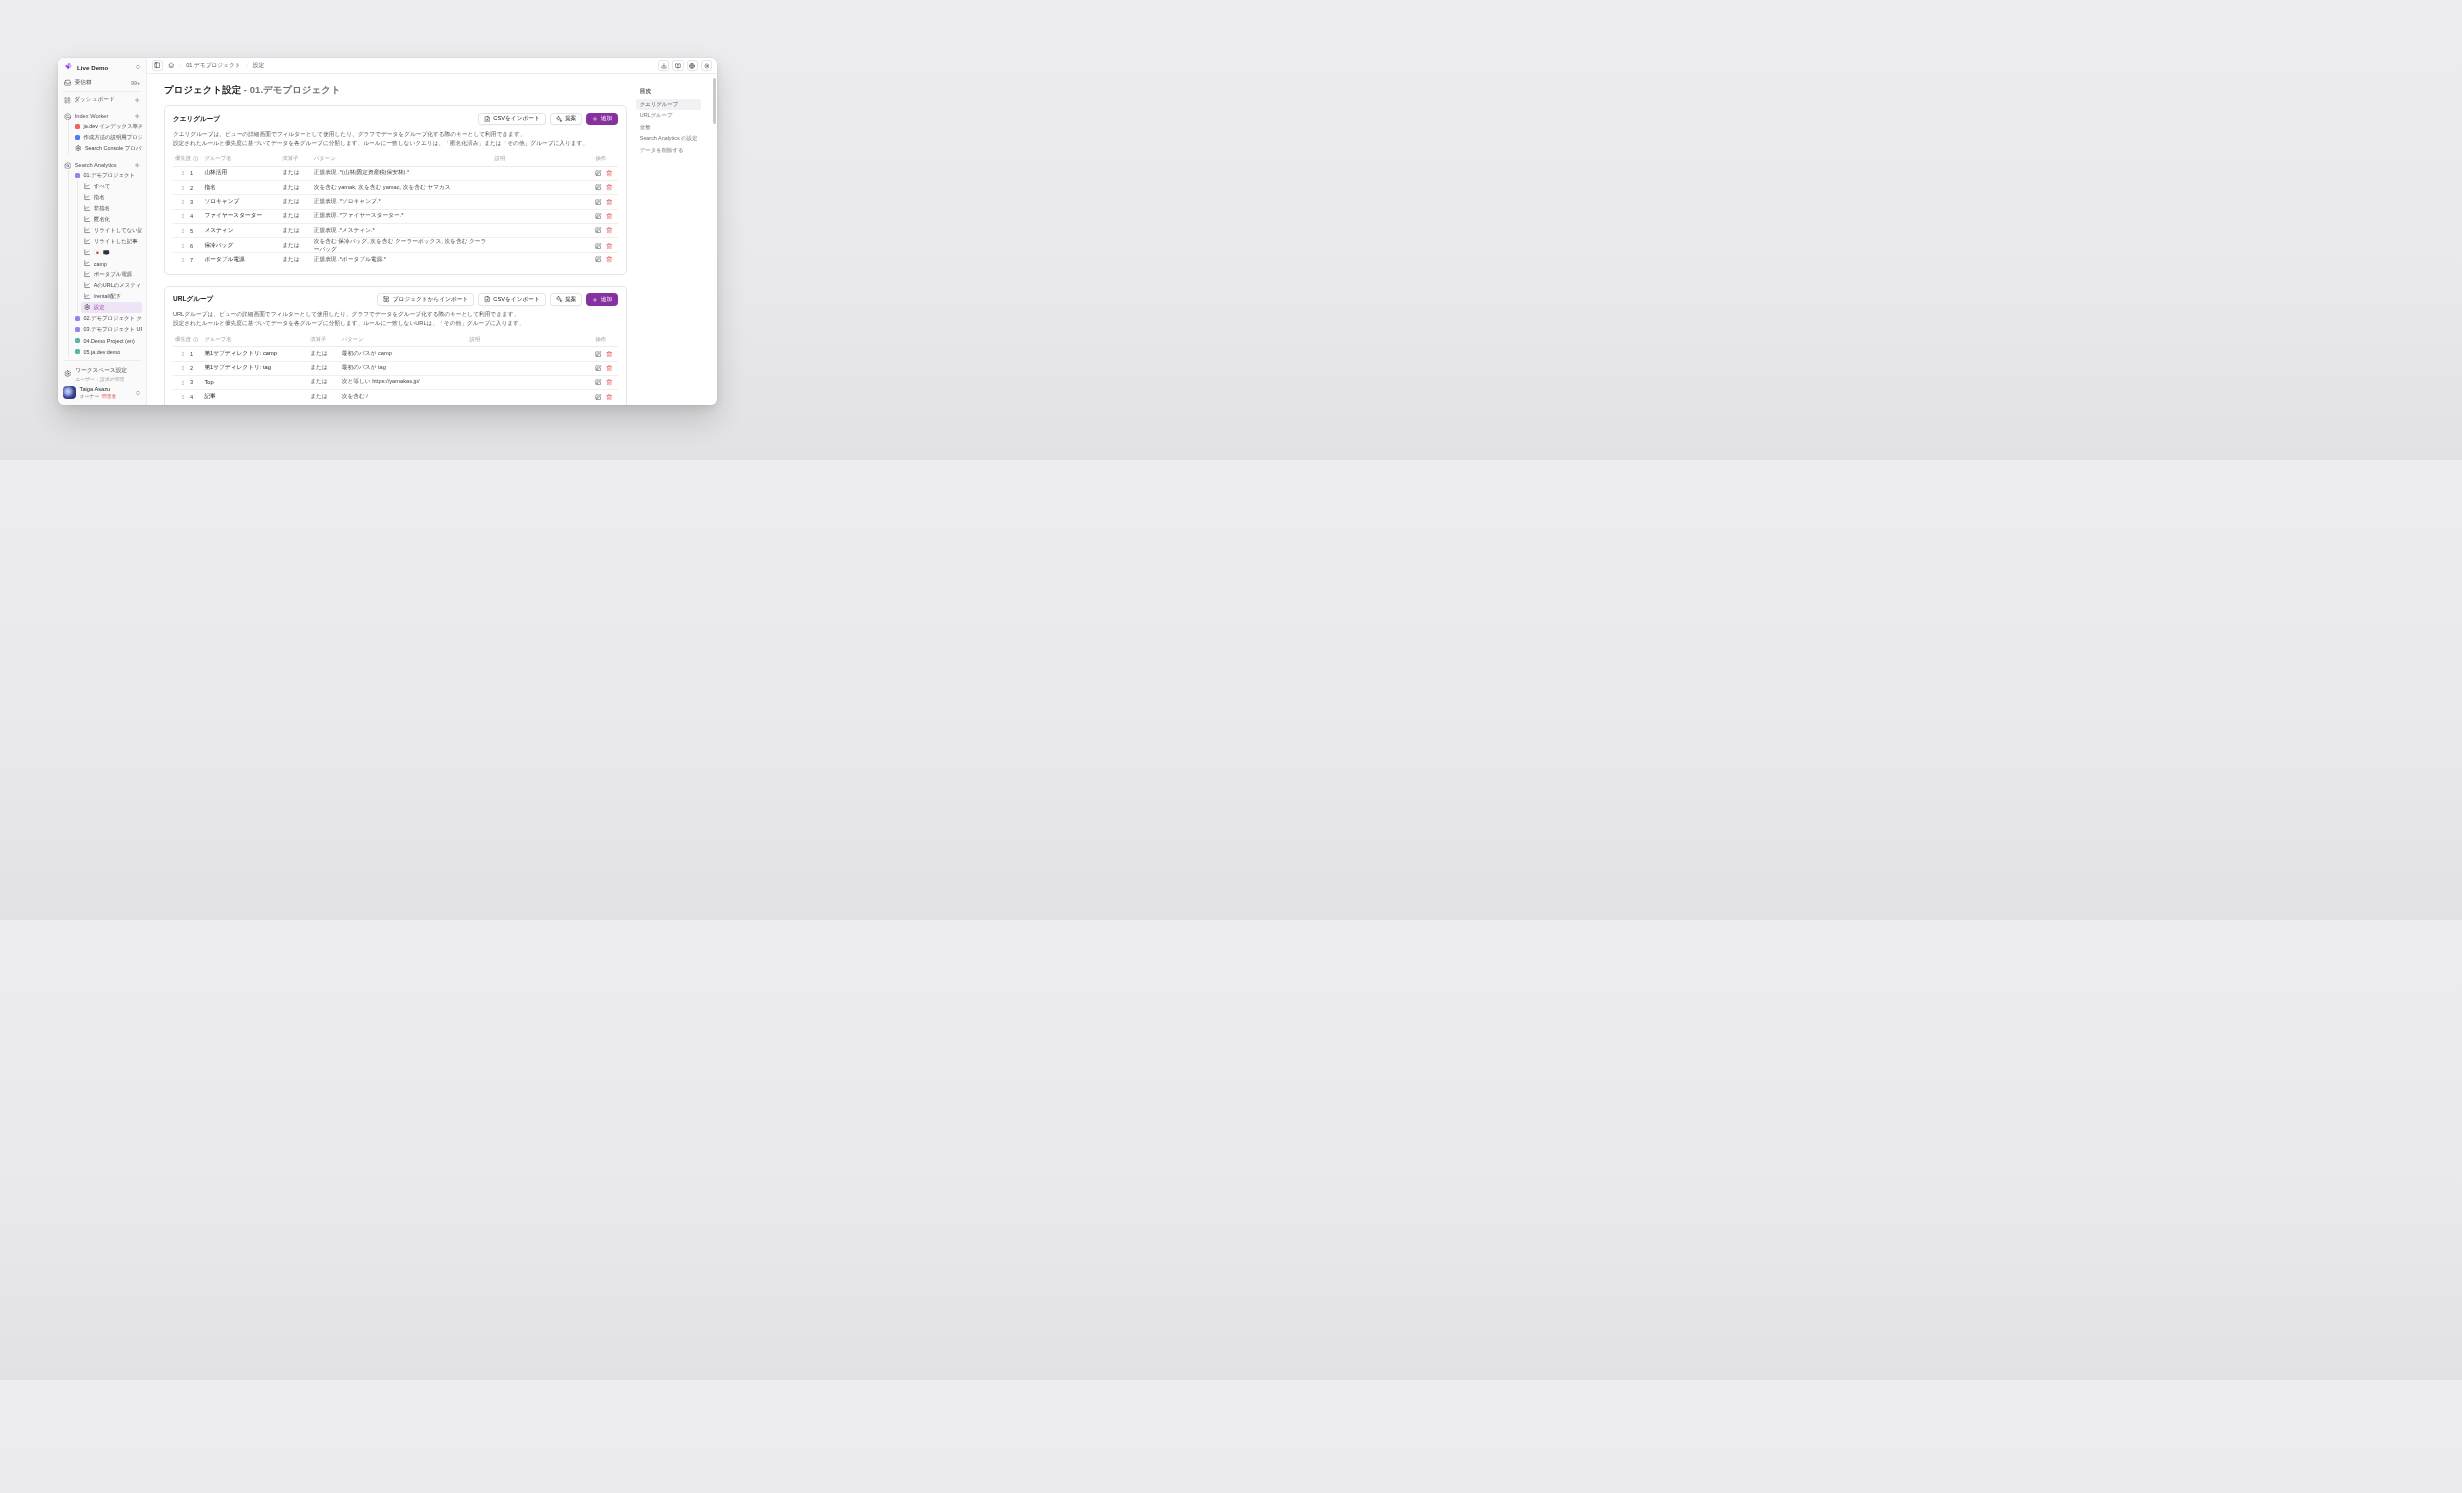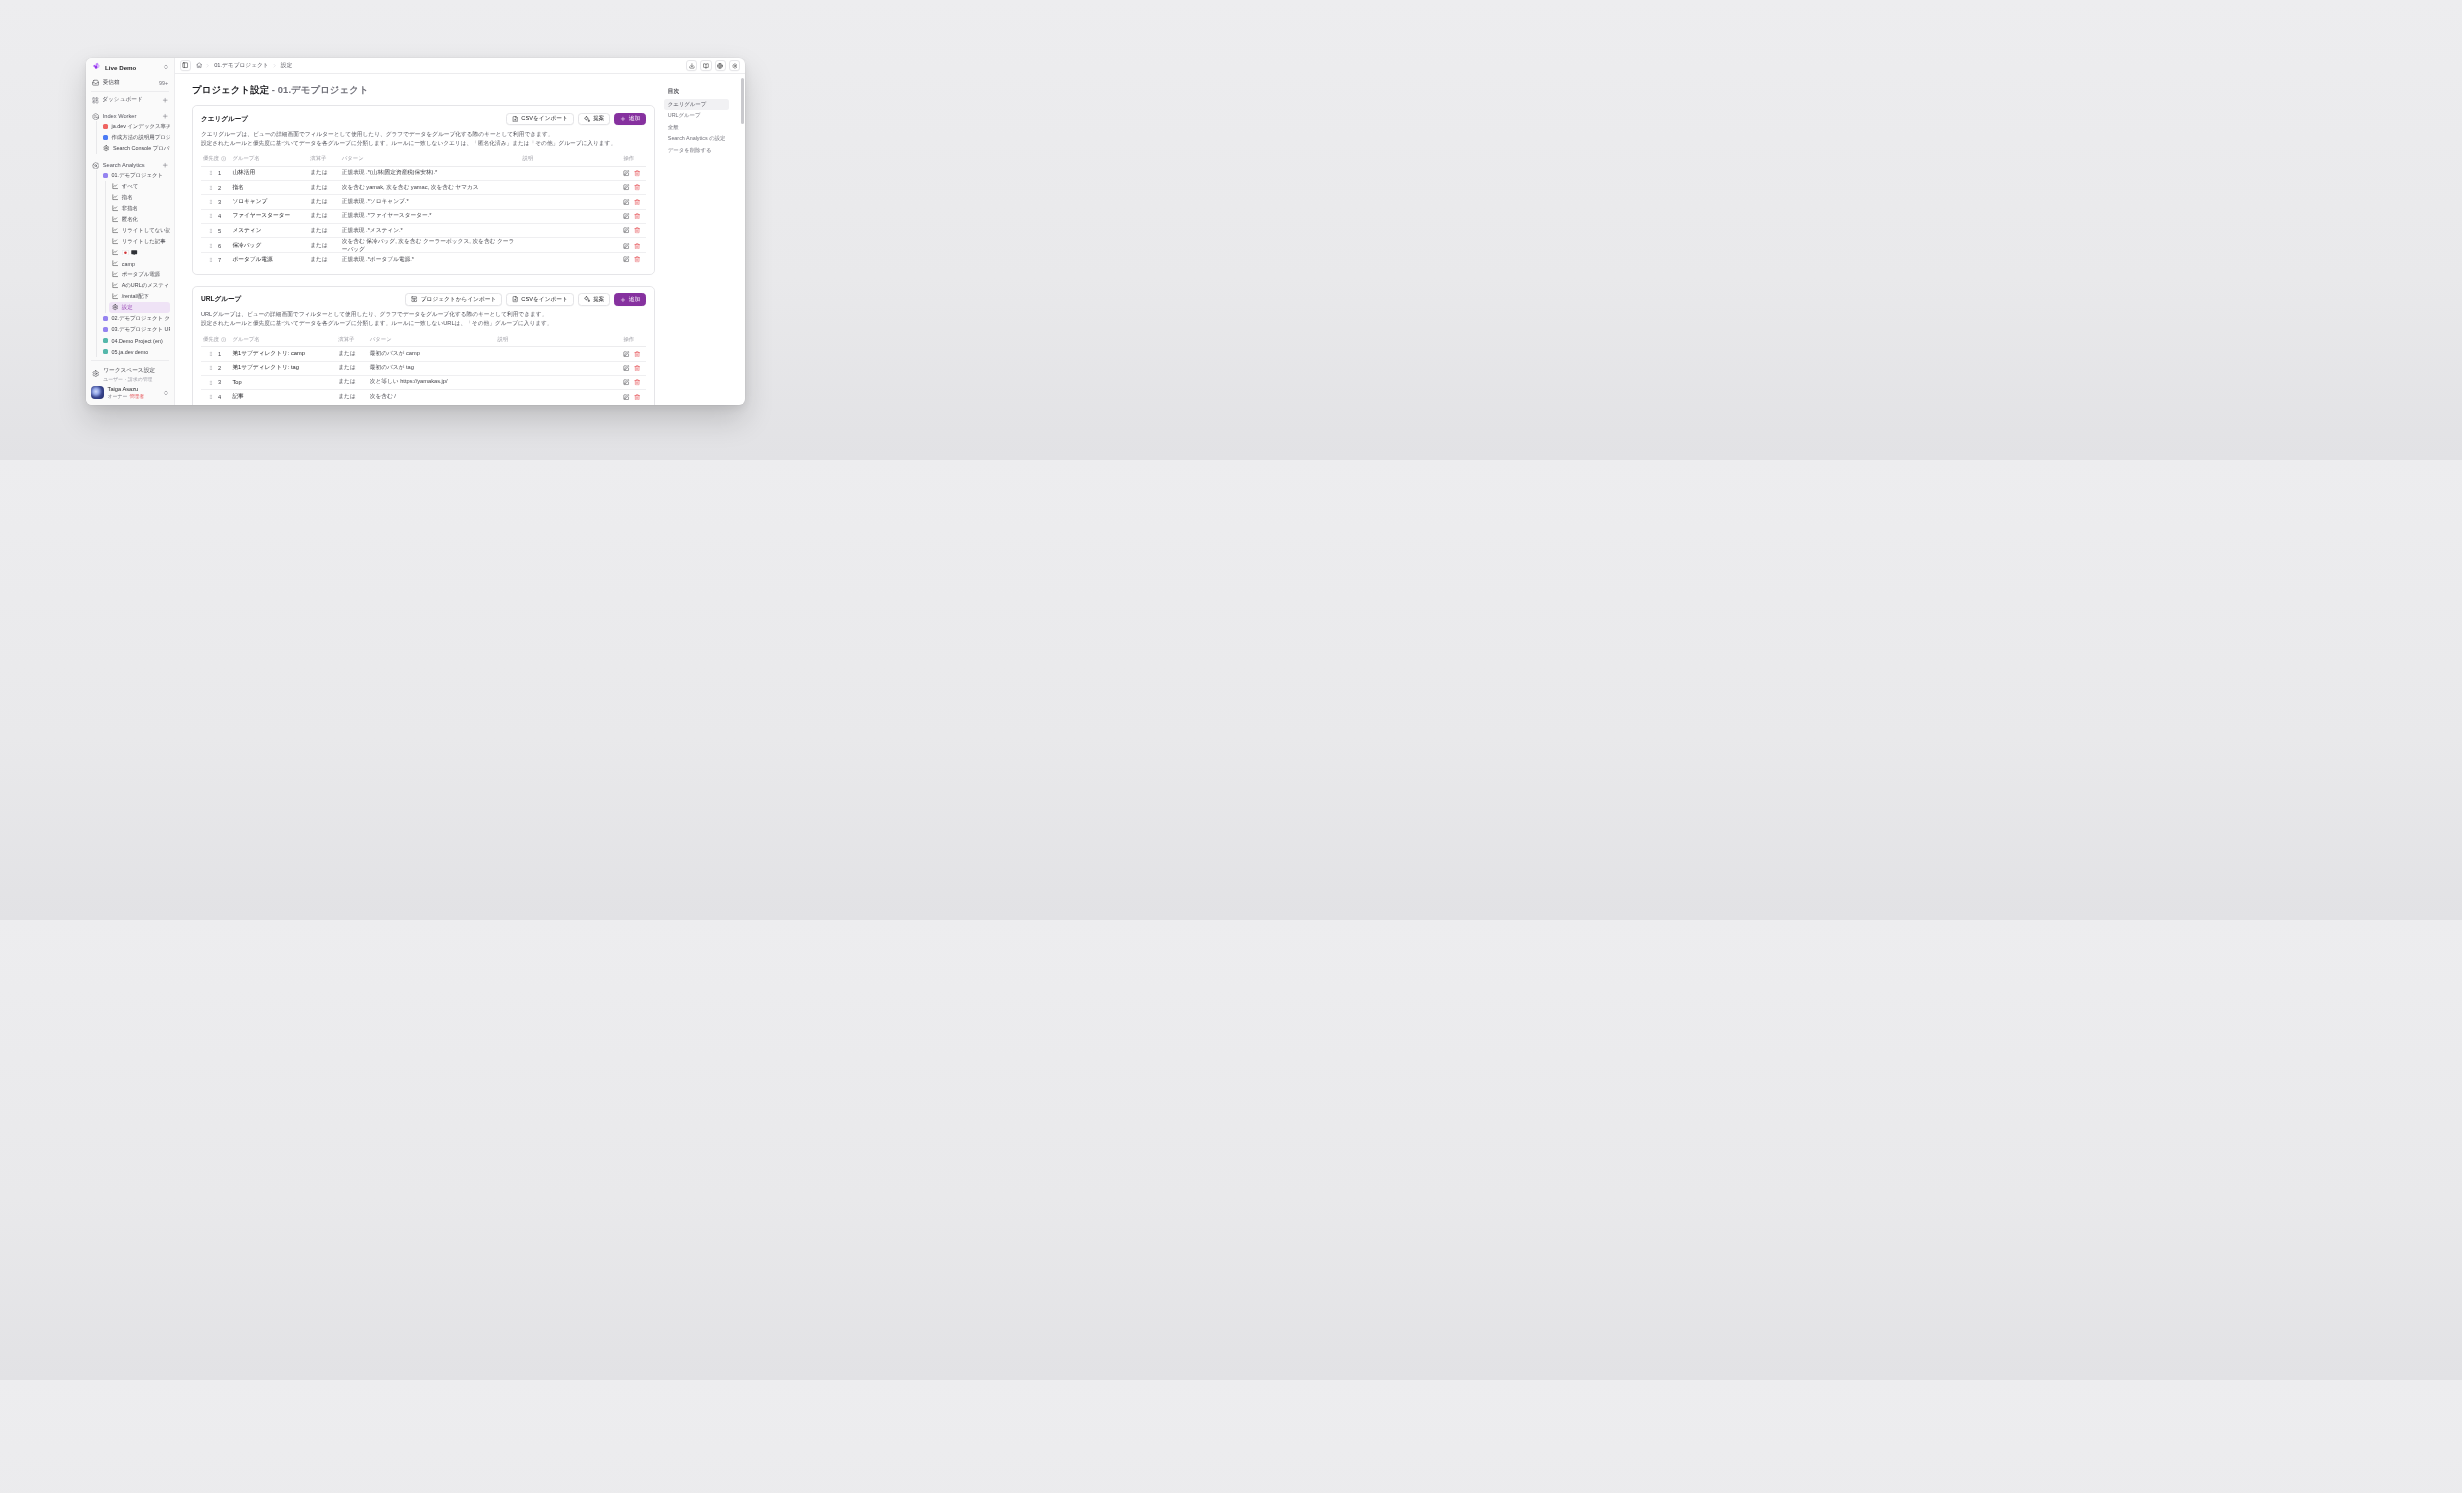--- a/index.html
+++ b/index.html
@@ -8,21 +8,20 @@
     font-family:"Liberation Sans","DejaVu Sans",sans-serif;
     background:linear-gradient(180deg,#ededef 0%,#e9e9eb 60%,#e2e2e5 100%);
     color:#232327; overflow:hidden; position:relative;
   }
   svg { display:block; flex:none; }
 
   .window {
     position:absolute; left:58px; top:58px; width:659px; height:347px;
     background:#fff; border-radius:5.9px; overflow:hidden; display:flex;
     box-shadow:0 14.8px 29.5px rgba(0,0,0,.16), 0 3px 8.9px rgba(0,0,0,.08), 0 0 0 0.5px rgba(0,0,0,.04);
-    margin-left:28px;
   }
 
   
   .sidebar {
     width:89px; background:#fafafa; border-right:0.5px solid #ececee;
     padding:3.4px 3.9px 4.9px; display:flex; flex-direction:column; font-size:5.7px; color:#3f3f46;
   }
   .ws-row { display:flex; align-items:center; gap:3.4px; padding:1px 1px 1px 2px; height:12.8px; border-radius:3px; cursor:pointer; }
   .ws-name { font-weight:bold; font-size:6.2px; color:#27272a; flex:1; }
   .side-row { display:flex; align-items:center; gap:3.4px; height:11.8px; padding:0 2px; border-radius:3px; cursor:pointer; }

